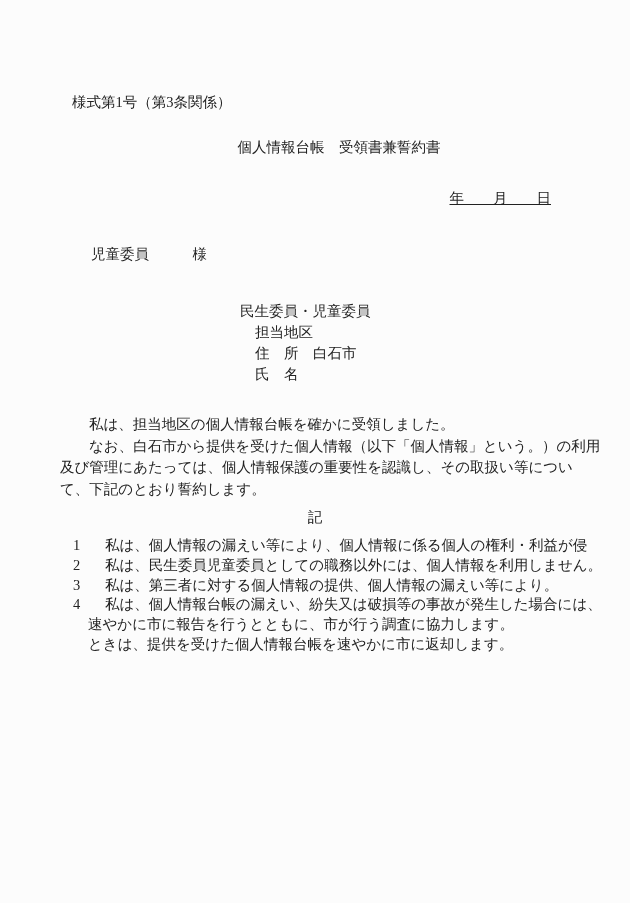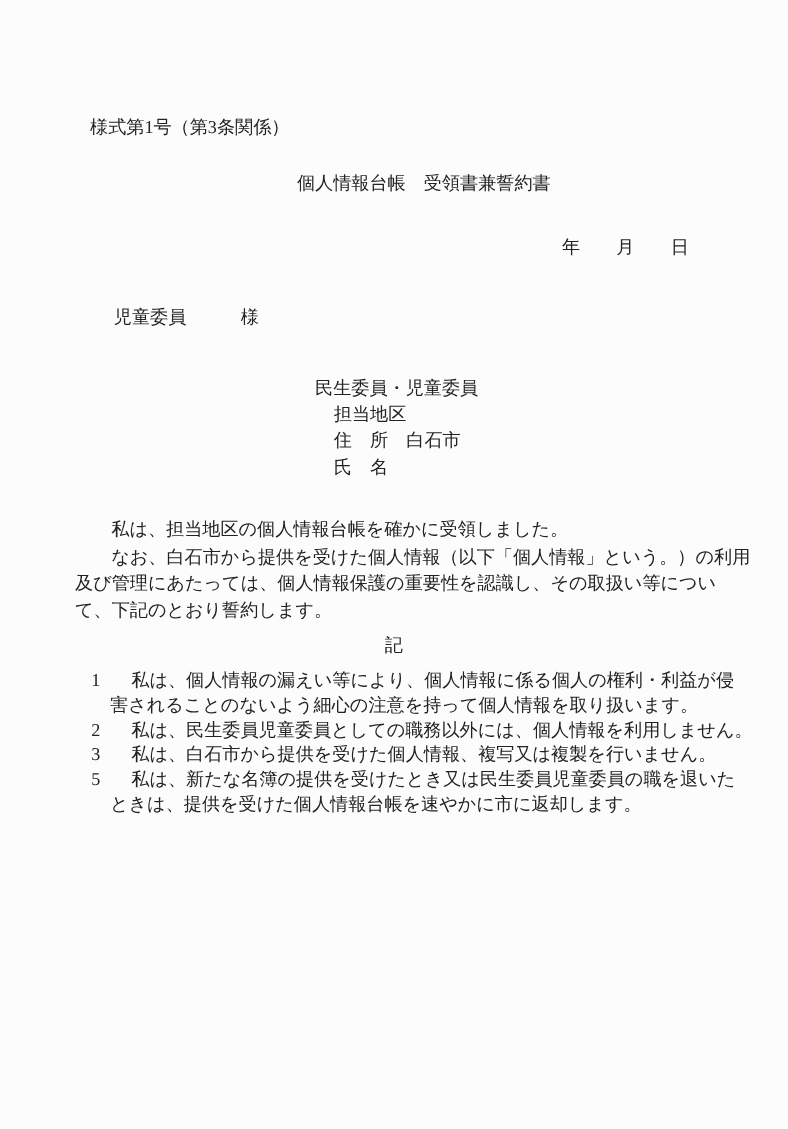--- a/index.html
+++ b/index.html
@@ -28,29 +28,30 @@
     left: 0;
     width: 100%;
     top: 137px;
     text-align: center;
     margin-left: 24px;
   }
   .date-line {
     position: absolute;
     right: 79px;
     top: 188px;
+    text-decoration: underline;
   }
   .addressee {
     position: absolute;
     left: 91px;
     top: 244px;
   }
   .signer {
     position: absolute;
-    left: 252px;
+    left: 240px;
     top: 301px;
     line-height: 21px;
   }
   .signer-line {
     padding-left: 15px;
   }
   .body-par {
     position: absolute;
     left: 60px;
     top: 414px;
@@ -112,38 +113,40 @@
   </div>
 
   <div class="record-heading">記</div>
 
   <div class="pledge-list">
 
     <div class="item">
       <div class="item-line">
         <span class="num">1</span><span class="item-text">私は、個人情報の漏えい等により、個人情報に係る個人の権利・利益が侵</span>
       </div>
-      <div class="item-line cont">害されることのないよう細心の注意を持って個人情報を取り扱います。</div>
     </div>
 
     <div class="item">
       <div class="item-line">
         <span class="num">2</span><span class="item-text">私は、民生委員児童委員としての職務以外には、個人情報を利用しません。</span>
       </div>
     </div>
 
     <div class="item">
       <div class="item-line">
-        <span class="num">3</span><span class="item-text">私は、白石市から提供を受けた個人情報、複写又は複製を行いません。</span>
+        <span class="num">3</span><span class="item-text">私は、第三者に対する個人情報の提供、個人情報の漏えい等により。</span>
       </div>
     </div>
 
+    <div class="item">
+      <div class="item-line">
+        <span class="num">4</span><span class="item-text">私は、個人情報台帳の漏えい、紛失又は破損等の事故が発生した場合には、</span>
+      </div>
+      <div class="item-line cont">速やかに市に報告を行うとともに、市が行う調査に協力します。</div>
+    </div>
 
     <div class="item">
-      <div class="item-line">
-        <span class="num">5</span><span class="item-text">私は、新たな名簿の提供を受けたとき又は民生委員児童委員の職を退いた</span>
-      </div>
       <div class="item-line cont">ときは、提供を受けた個人情報台帳を速やかに市に返却します。</div>
     </div>
 
   </div>
 
 </div>
 
 </body></html>

